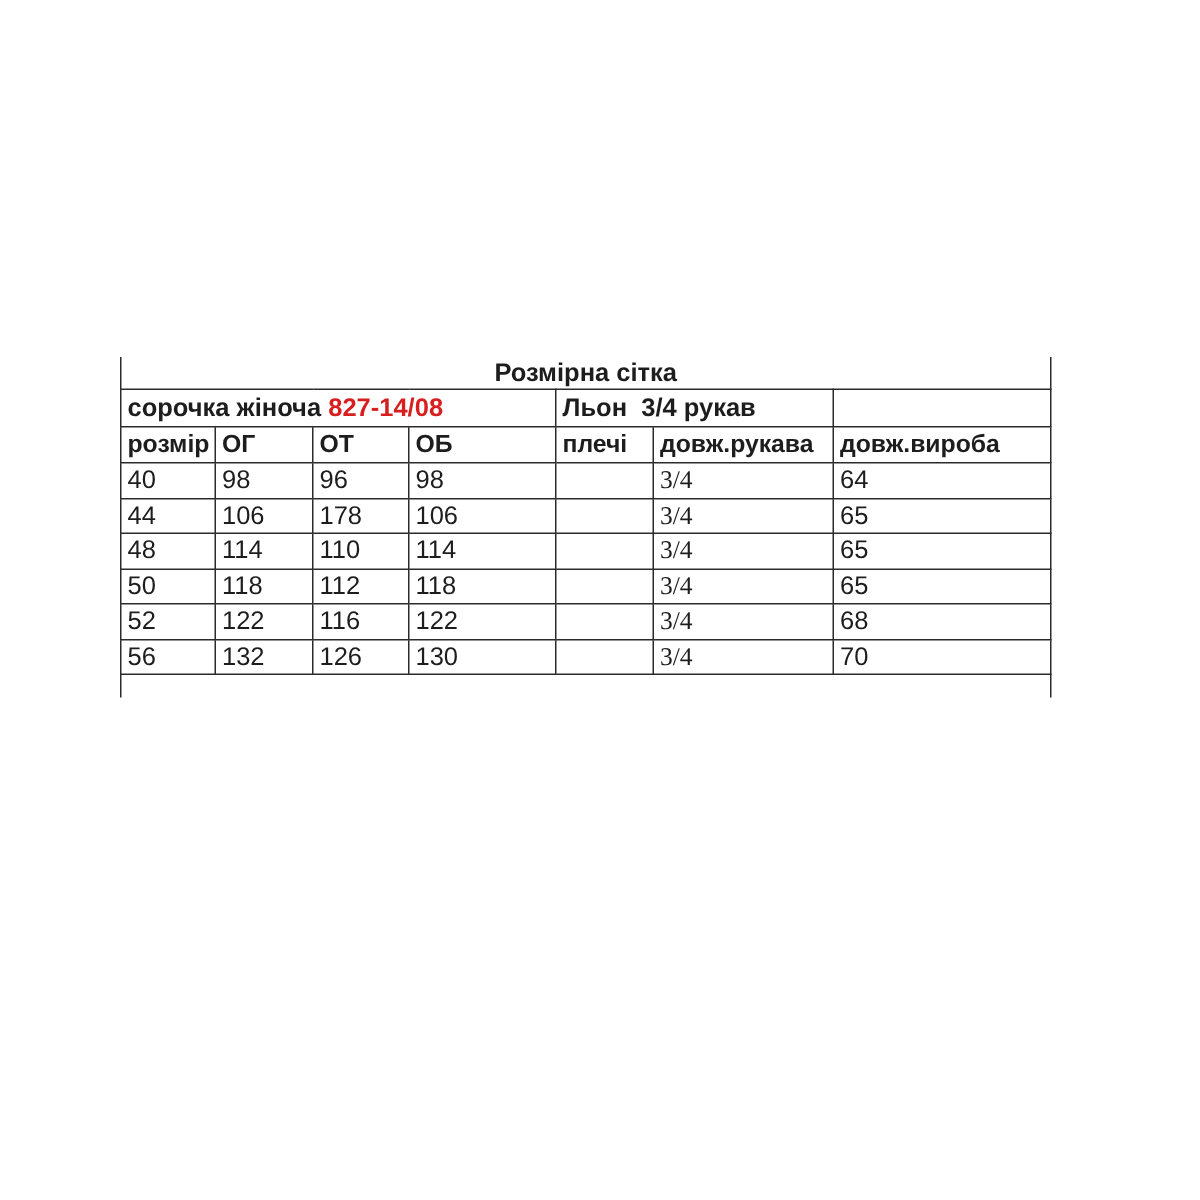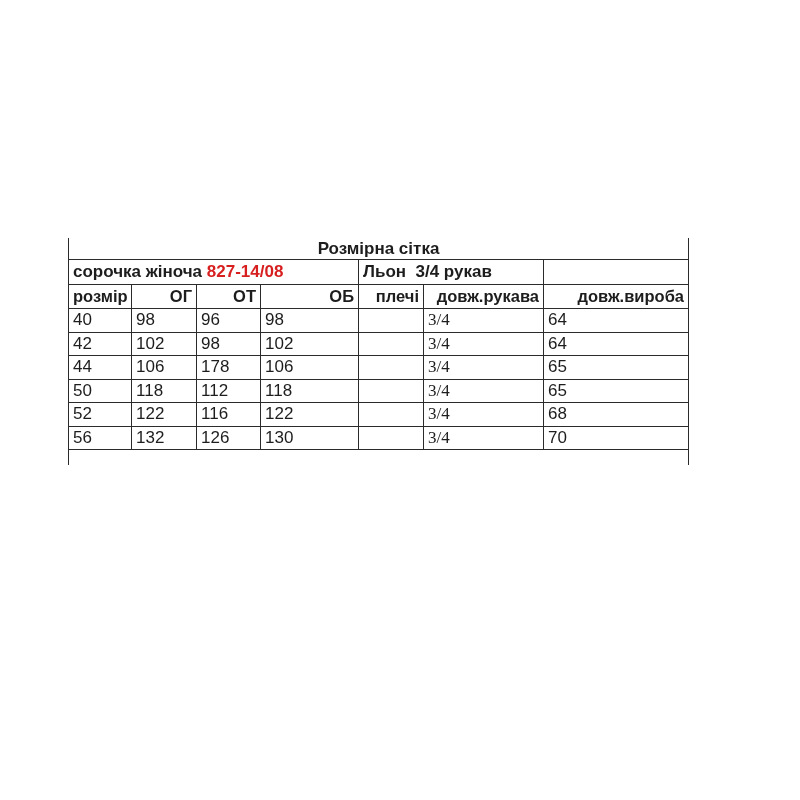--- a/index.html
+++ b/index.html
@@ -12,21 +12,21 @@
   .canvas{
     position:relative;
     width:800px;height:800px;
     background:var(--bg);
     font-family:"Liberation Sans", sans-serif;
     color:var(--text);
     overflow:hidden;
   }
   table.size-chart{
     position:absolute;
-    left:68px; top:238px;
+    left:80px; top:238px;
     width:620px;
     border-collapse:collapse;
     table-layout:fixed;
     font-size:17px;
   }
   table.size-chart td, table.size-chart th{
     border:1.5px solid var(--border);
     padding:0 4px;
     overflow:hidden;
     white-space:nowrap;
@@ -42,21 +42,21 @@
   tr.meta-row td{
     height:24px;
     font-weight:bold;
     font-size:17px;
     text-align:left;
   }
   tr.meta-row td.material{ white-space:pre; }
   tr.meta-row .code{ color:var(--red); }
   tr.header-row th{
     height:23px;
-    text-align:right;
+    text-align:left;
     font-weight:bold;
     font-size:16.5px;
   }
   tbody.data tr{ height:23.5px; }
   tbody.data td{ font-size:17px; }
   td.num{ padding-right:3px; }
   td.left{ text-align:left;font-family:Liberation Serif, serif; }
   tr.partial-row td{
     border:none;
     border-left:1.5px solid var(--border);
@@ -101,33 +101,33 @@
         <tr>
           <td class="num">40</td>
           <td class="num">98</td>
           <td class="num">96</td>
           <td class="num">98</td>
           <td class=""></td>
           <td class="left">3/4</td>
           <td class="num">64</td>
         </tr>
         <tr>
-          <td class="num">42</td>
-          <td class="num">102</td>
-          <td class="num">98</td>
-          <td class="num">102</td>
-          <td class=""></td>
-          <td class="left">3/4</td>
-          <td class="num">64</td>
-        </tr>
-        <tr>
           <td class="num">44</td>
           <td class="num">106</td>
           <td class="num">178</td>
           <td class="num">106</td>
+          <td class=""></td>
+          <td class="left">3/4</td>
+          <td class="num">65</td>
+        </tr>
+        <tr>
+          <td class="num">48</td>
+          <td class="num">114</td>
+          <td class="num">110</td>
+          <td class="num">114</td>
           <td class=""></td>
           <td class="left">3/4</td>
           <td class="num">65</td>
         </tr>
         <tr>
           <td class="num">50</td>
           <td class="num">118</td>
           <td class="num">112</td>
           <td class="num">118</td>
           <td class=""></td>

